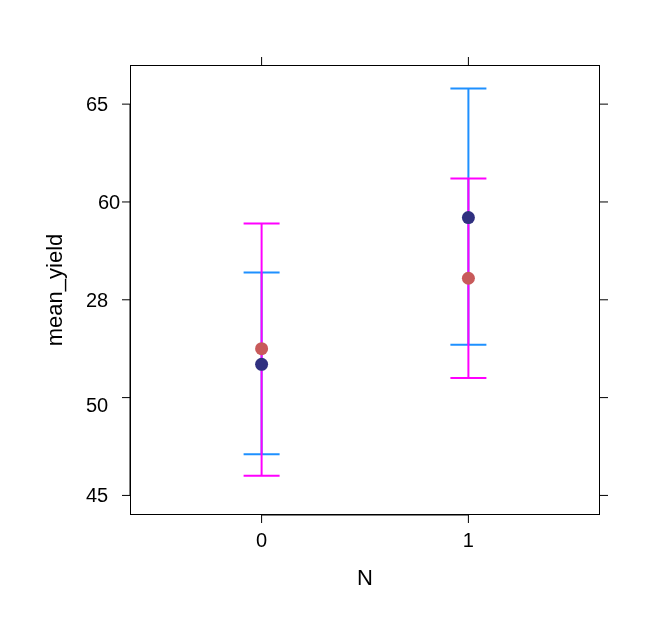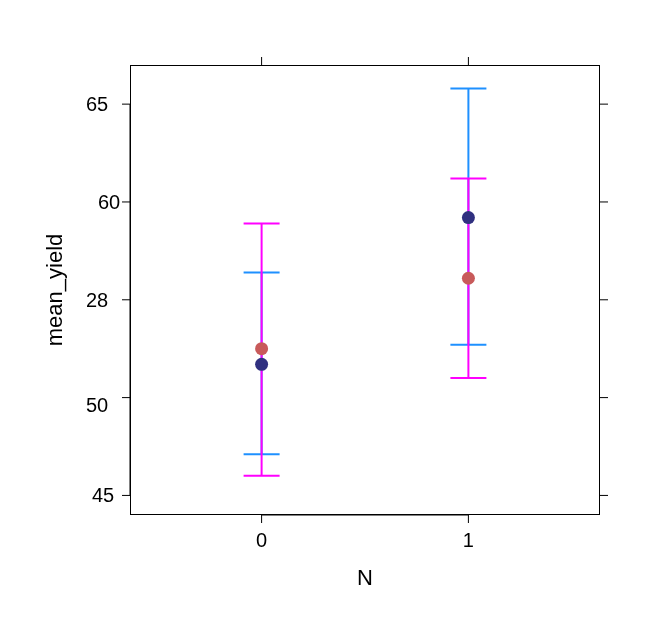--- a/index.html
+++ b/index.html
@@ -94,20 +94,20 @@
       <line x1="450.4" y1="178.47826086956516" x2="486.4" y2="178.47826086956516" stroke="#FF00FF" stroke-width="2"></line>
       <circle cx="261.6" cy="364.3478260869565" r="6.5" fill="#303080"></circle>
       <circle cx="468.4" cy="217.60869565217388" r="6.5" fill="#303080"></circle>
       <circle cx="261.6" cy="348.69565217391306" r="6.5" fill="#C85A5A"></circle>
       <circle cx="468.4" cy="278.2608695652174" r="6.5" fill="#C85A5A"></circle>
     </svg>
 
   <div class="ylabel" id="ylabel" style="left: 55px; top: 290px;">mean_yield</div>
 
   <div class="xlabel" id="xlabel" style="left: 365px; top: 565px;">N</div>
-<div class="ytick" style="left: 92px; top: 495.435px; width: 30px;">45</div>
+<div class="ytick" style="left: 86px; top: 495.435px; width: 30px;">45</div>
     <div class="ytick" style="left: 86px; top: 389px; width: 30px; margin-top: 16px;">50</div>
     <div class="ytick" style="left: 86px; top: 299.783px; width: 30px;">28</div>
     <div class="ytick" style="left: 98px; top: 201.957px; width: 30px;">60</div>
     <div class="ytick" style="left: 86px; top: 104.13px; width: 30px;">65</div>
     <div class="xtick" style="left: 261.6px; top: 529px;">0</div>
     <div class="xtick" style="left: 468.4px; top: 529px;">1</div>
   </div>
 
 </body></html>

